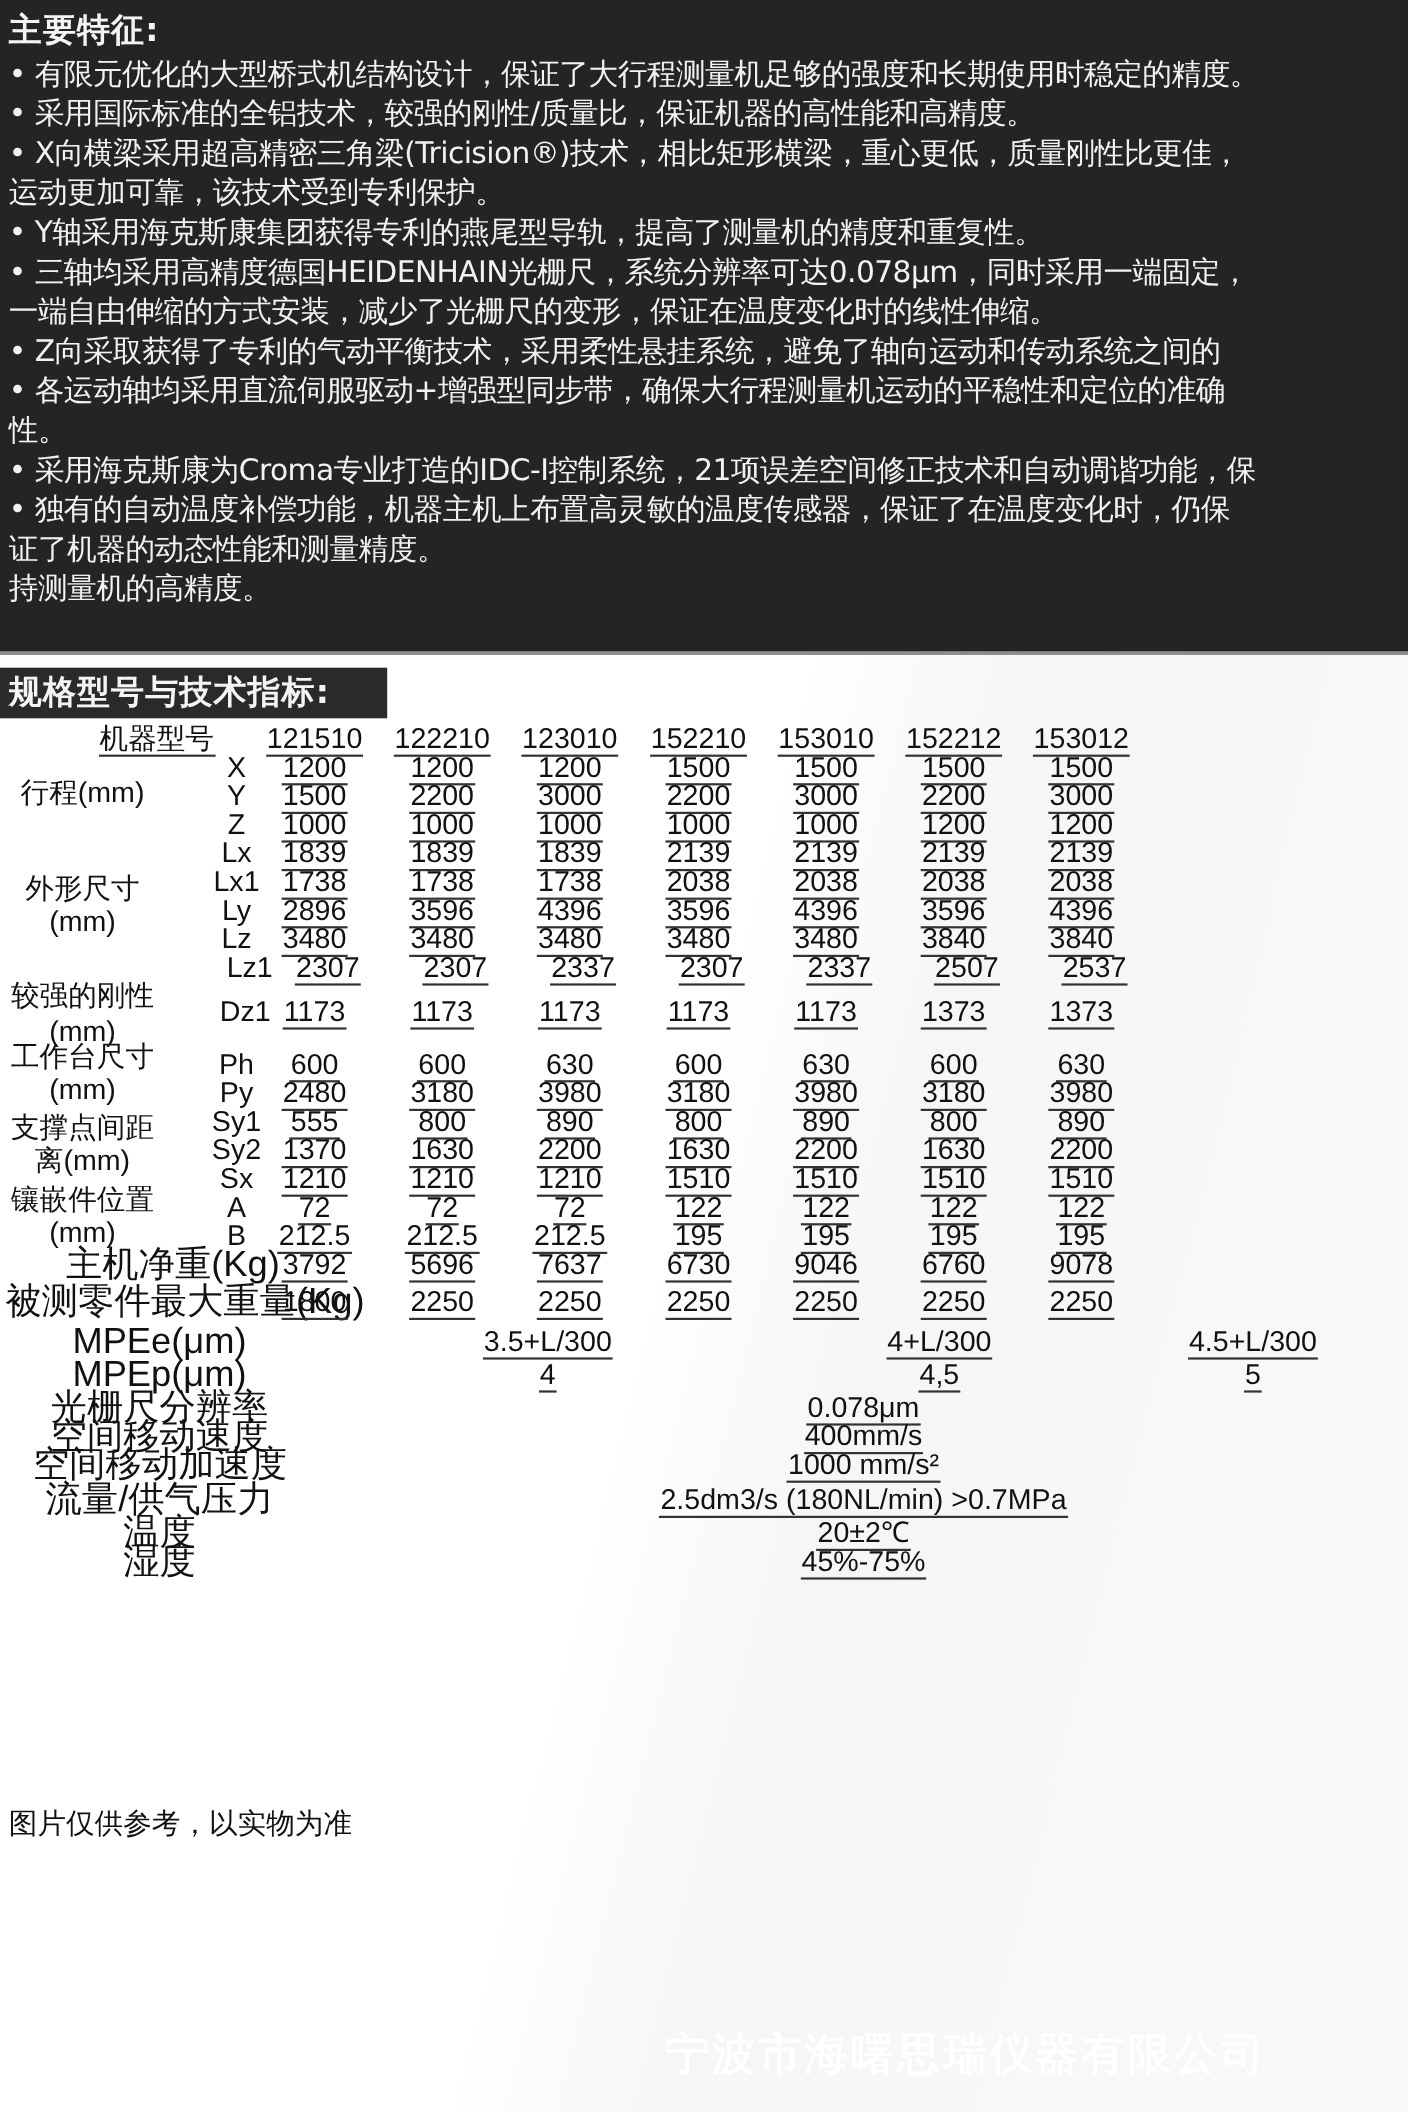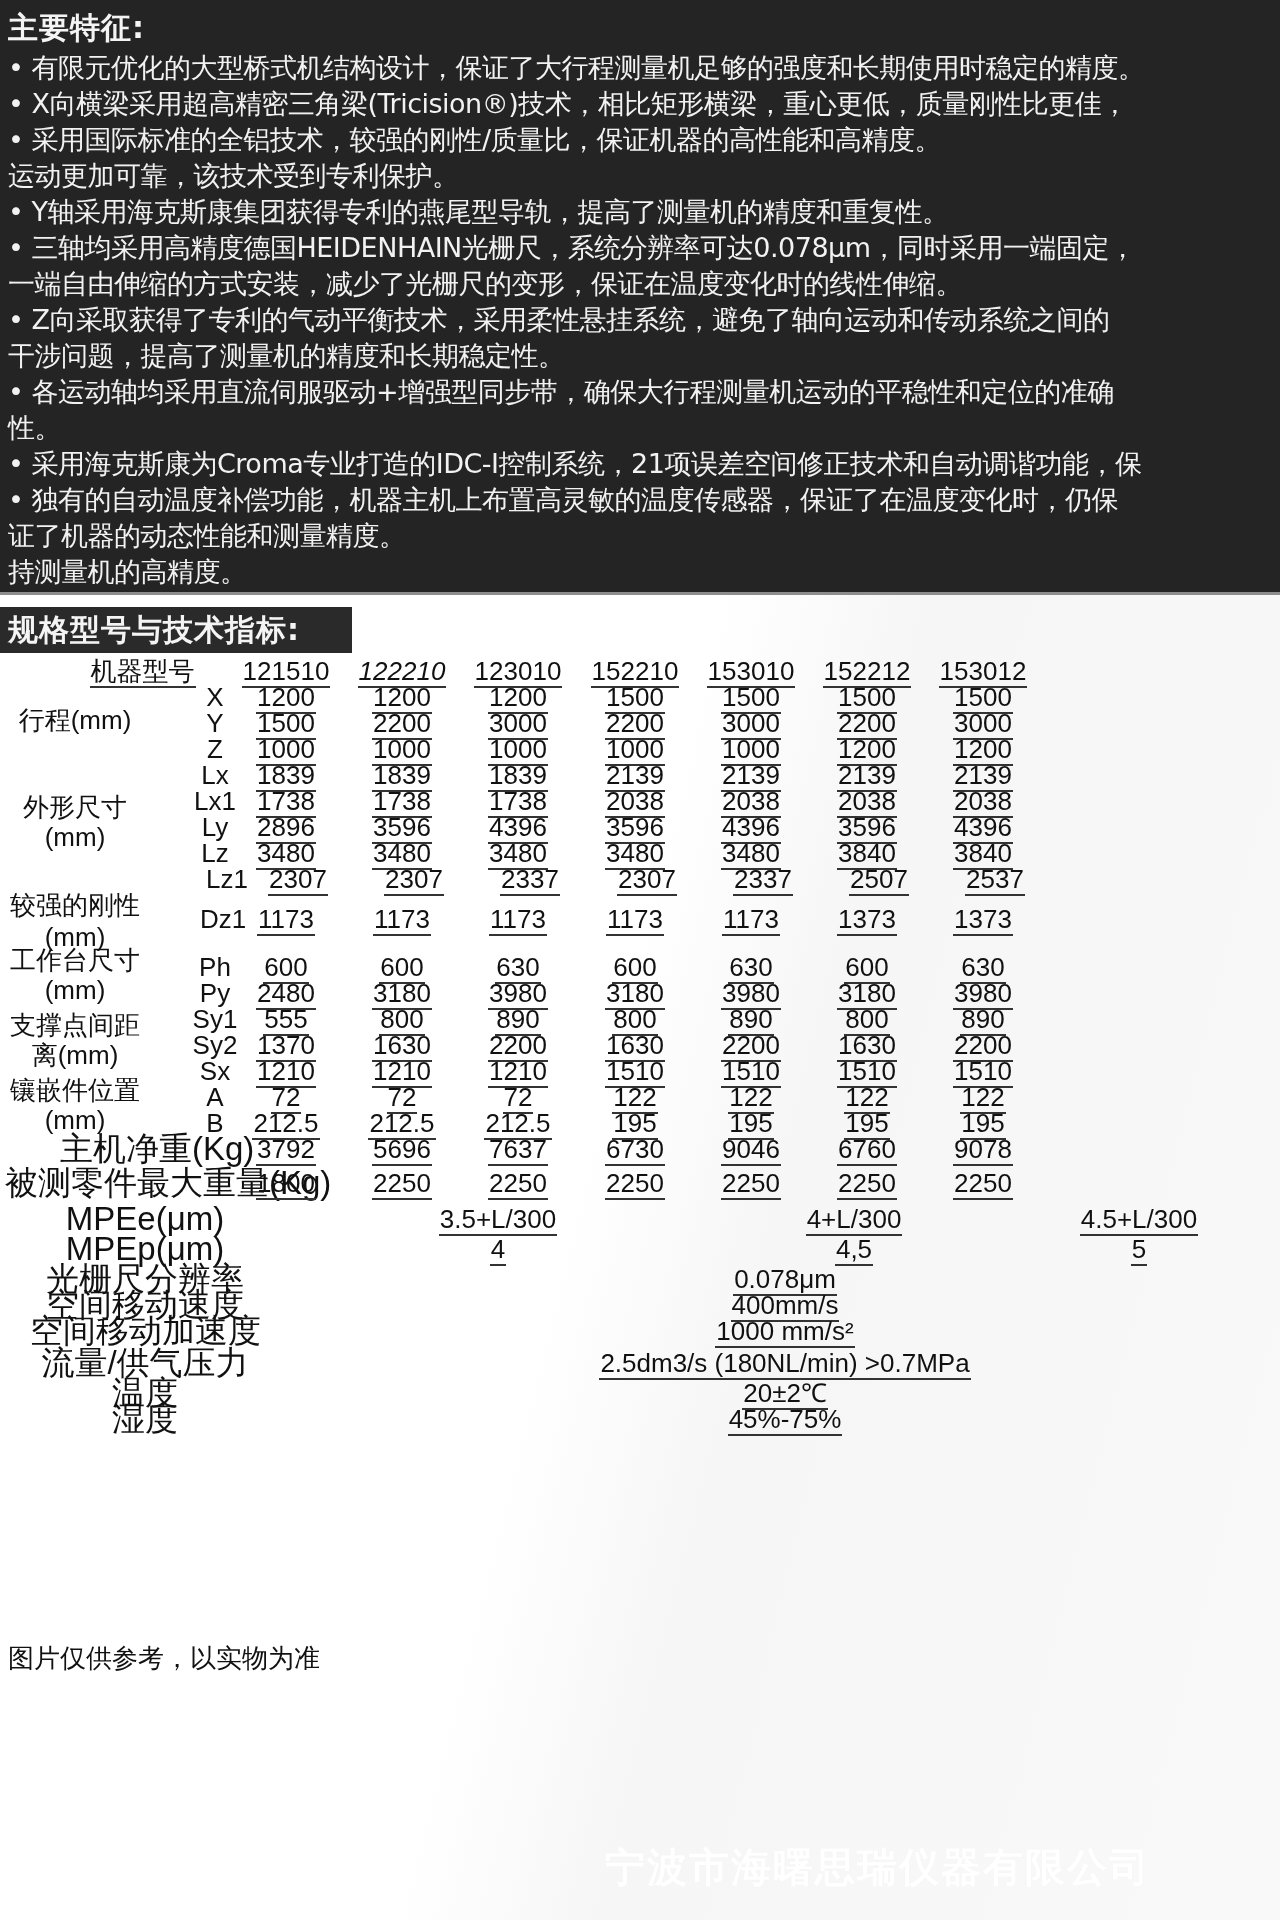--- a/index.html
+++ b/index.html
@@ -71,43 +71,42 @@
   }
 </style>
 </head>
 <body>
 
 <div class="bg-sweep"></div>
 
 <section class="features">
   <h1>主要特征:</h1>
   <div class="line">• 有限元优化的大型桥式机结构设计，保证了大行程测量机足够的强度和长期使用时稳定的精度。</div>
+  <div class="line">• 采用国际标准的全铝技术，较强的刚性/质量比，保证机器的高性能和高精度。</div>
   <div class="line">• X向横梁采用超高精密三角梁(Tricision®)技术，相比矩形横梁，重心更低，质量刚性比更佳，</div>
-  <div class="line">• 采用国际标准的全铝技术，较强的刚性/质量比，保证机器的高性能和高精度。</div>
   <div class="line">运动更加可靠，该技术受到专利保护。</div>
   <div class="line">• Y轴采用海克斯康集团获得专利的燕尾型导轨，提高了测量机的精度和重复性。</div>
   <div class="line">• 三轴均采用高精度德国HEIDENHAIN光栅尺，系统分辨率可达0.078μm，同时采用一端固定，</div>
   <div class="line">一端自由伸缩的方式安装，减少了光栅尺的变形，保证在温度变化时的线性伸缩。</div>
   <div class="line">• Z向采取获得了专利的气动平衡技术，采用柔性悬挂系统，避免了轴向运动和传动系统之间的</div>
-  <div class="line">干涉问题，提高了测量机的精度和长期稳定性。</div>
   <div class="line">• 各运动轴均采用直流伺服驱动+增强型同步带，确保大行程测量机运动的平稳性和定位的准确</div>
   <div class="line">性。</div>
   <div class="line">• 采用海克斯康为Croma专业打造的IDC-I控制系统，21项误差空间修正技术和自动调谐功能，保</div>
   <div class="line">• 独有的自动温度补偿功能，机器主机上布置高灵敏的温度传感器，保证了在温度变化时，仍保</div>
   <div class="line">证了机器的动态性能和测量精度。</div>
   <div class="line">持测量机的高精度。</div>
 </section>
 
 <div class="spec-tab">规格型号与技术指标:</div>
 
 <section class="spec" id="spec">
     <div class="row" style="top: 0px; padding-left: 42px;">
       <div class="cell model-label" style="left: 80px; width: 125px;"><span>机器型号</span></div>
       <div class="cell val" style="left: 216px;"><span>121510</span></div>
-      <div class="cell val" style="left: 332px; font-style: italic;"><span>122210</span></div>
+      <div class="cell val" style="left: 332px;"><span>122210</span></div>
       <div class="cell val" style="left: 448px;"><span>123010</span></div>
       <div class="cell val" style="left: 565px;"><span>152210</span></div>
       <div class="cell val" style="left: 681px;"><span>153010</span></div>
       <div class="cell val" style="left: 797px;"><span>152212</span></div>
       <div class="cell val" style="left: 913px;"><span>153012</span></div>
     </div>
     <div class="row" style="top: 26px;">
       <div class="cell sub" style="left: 180px; width: 70px;">X</div>
       <div class="cell val" style="left: 216px;"><span>1200</span></div>
       <div class="cell val" style="left: 332px;"><span>1200</span></div>

